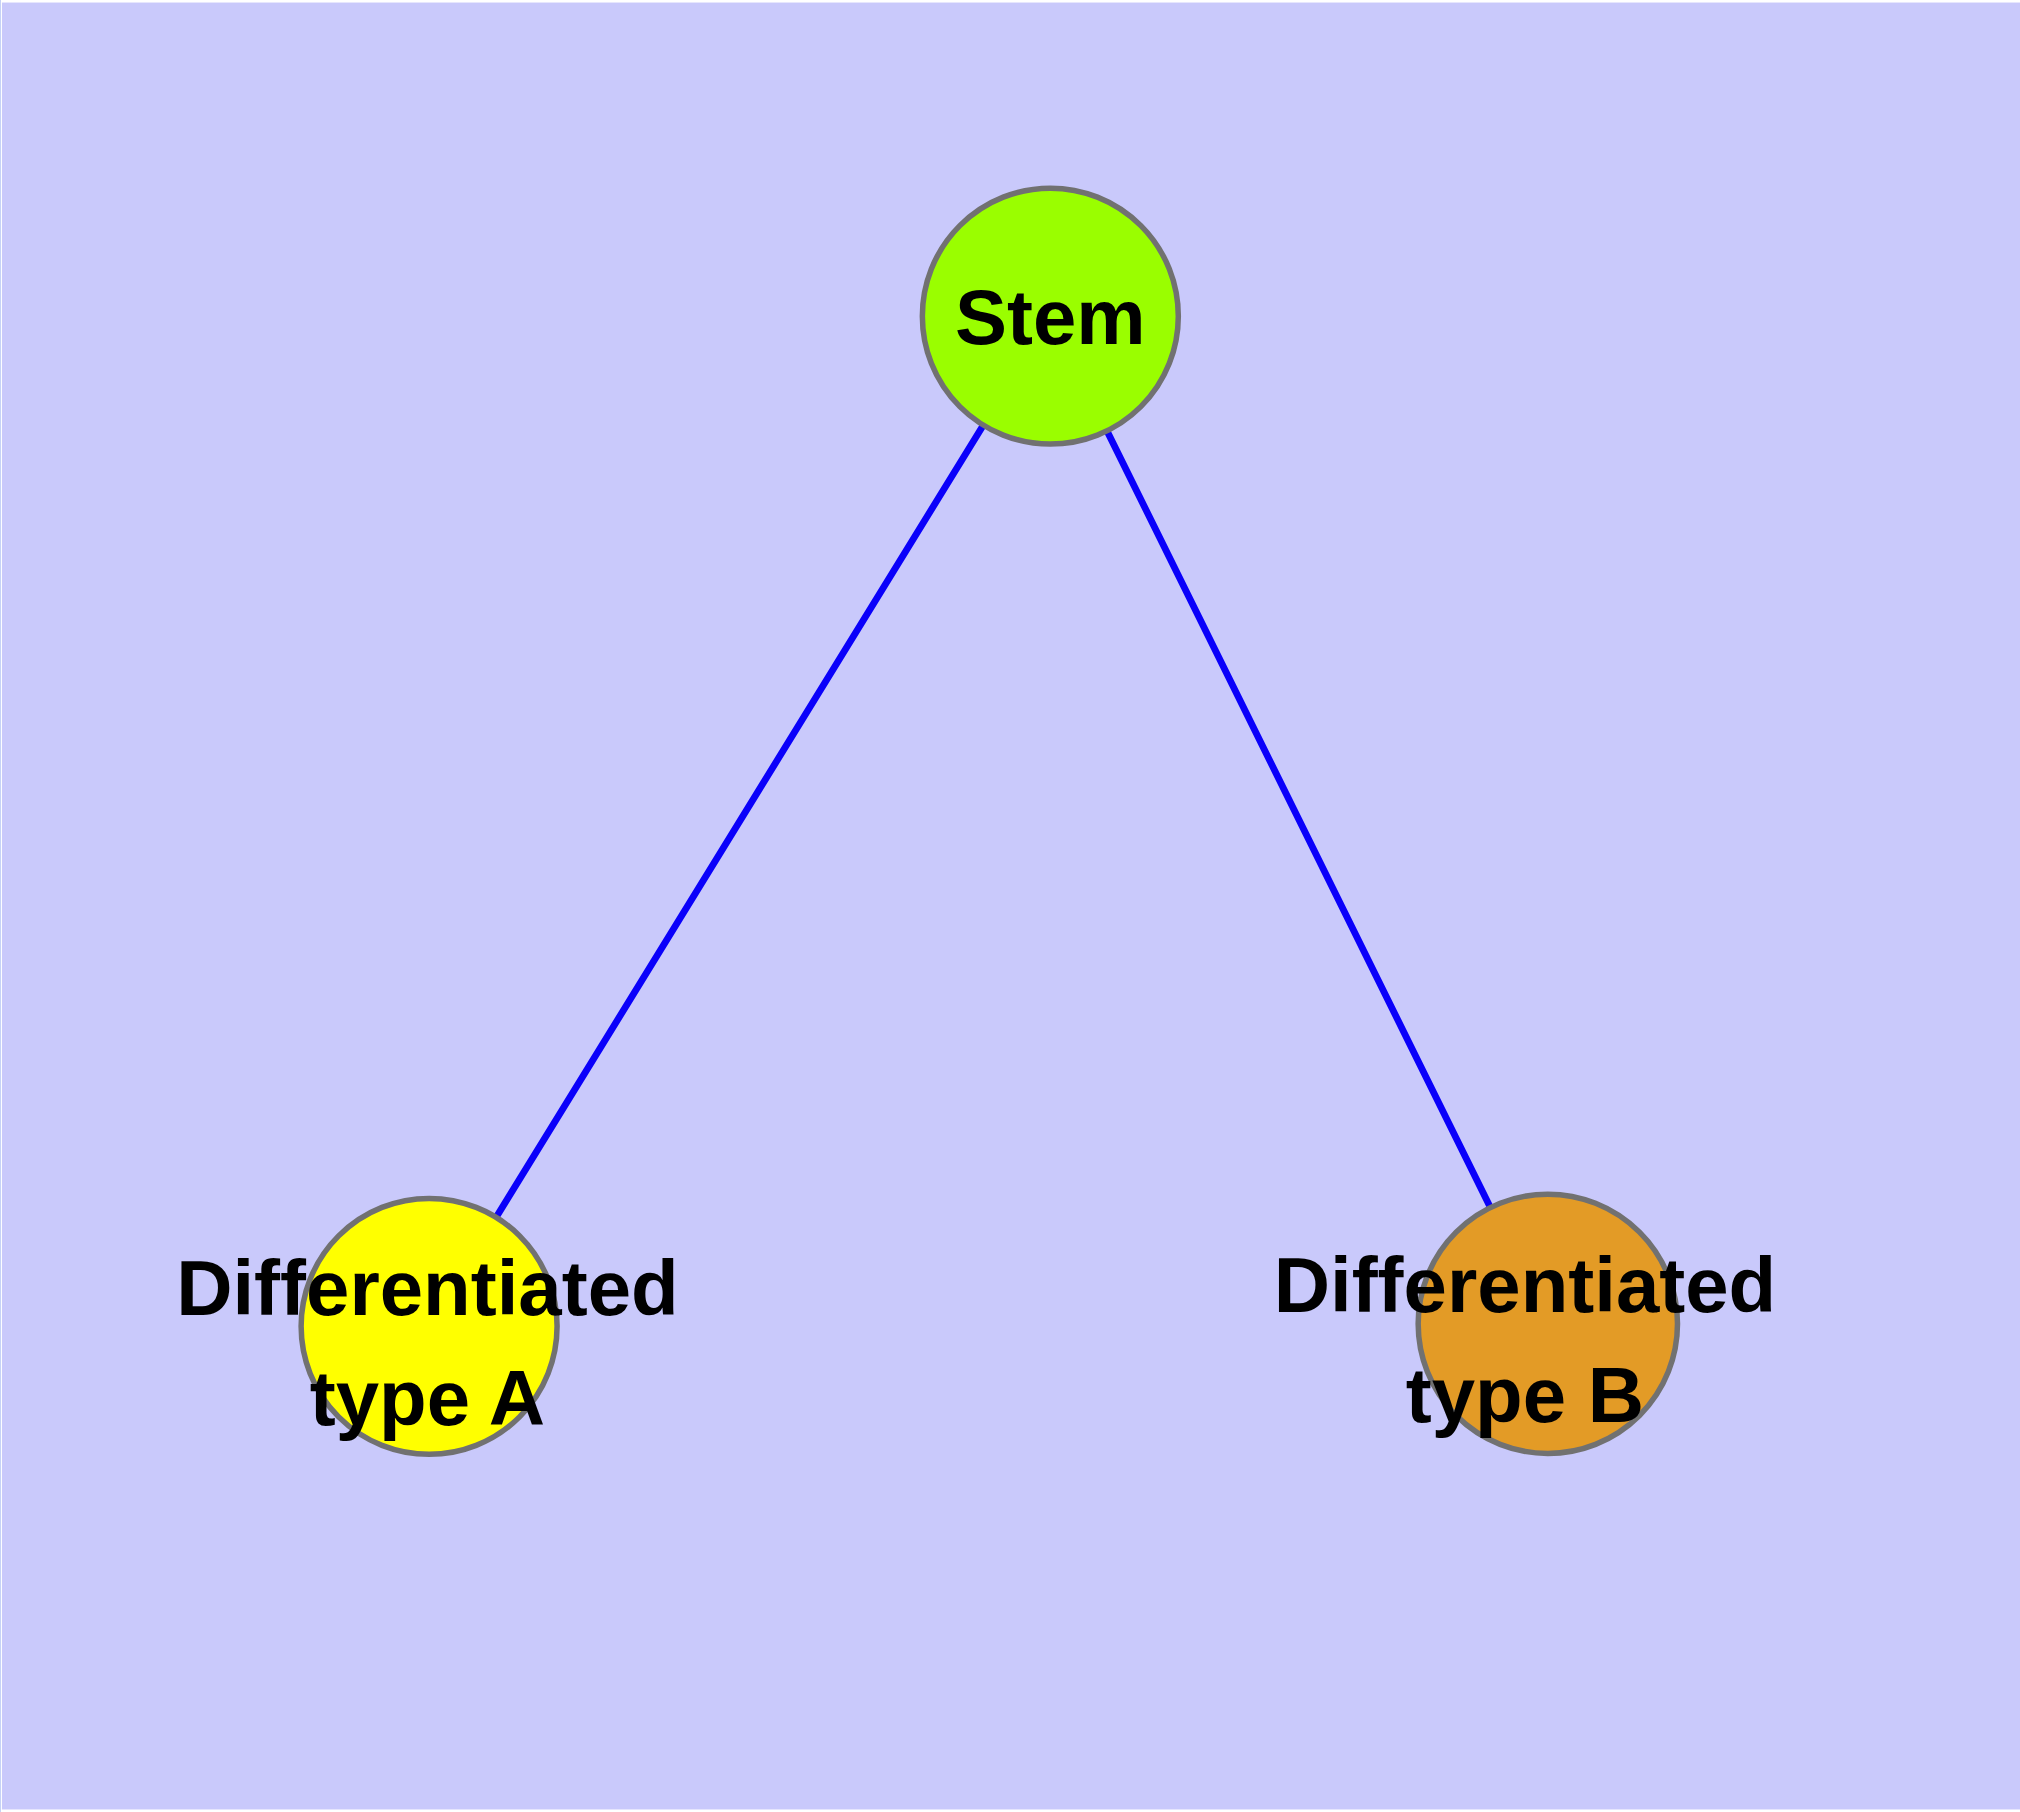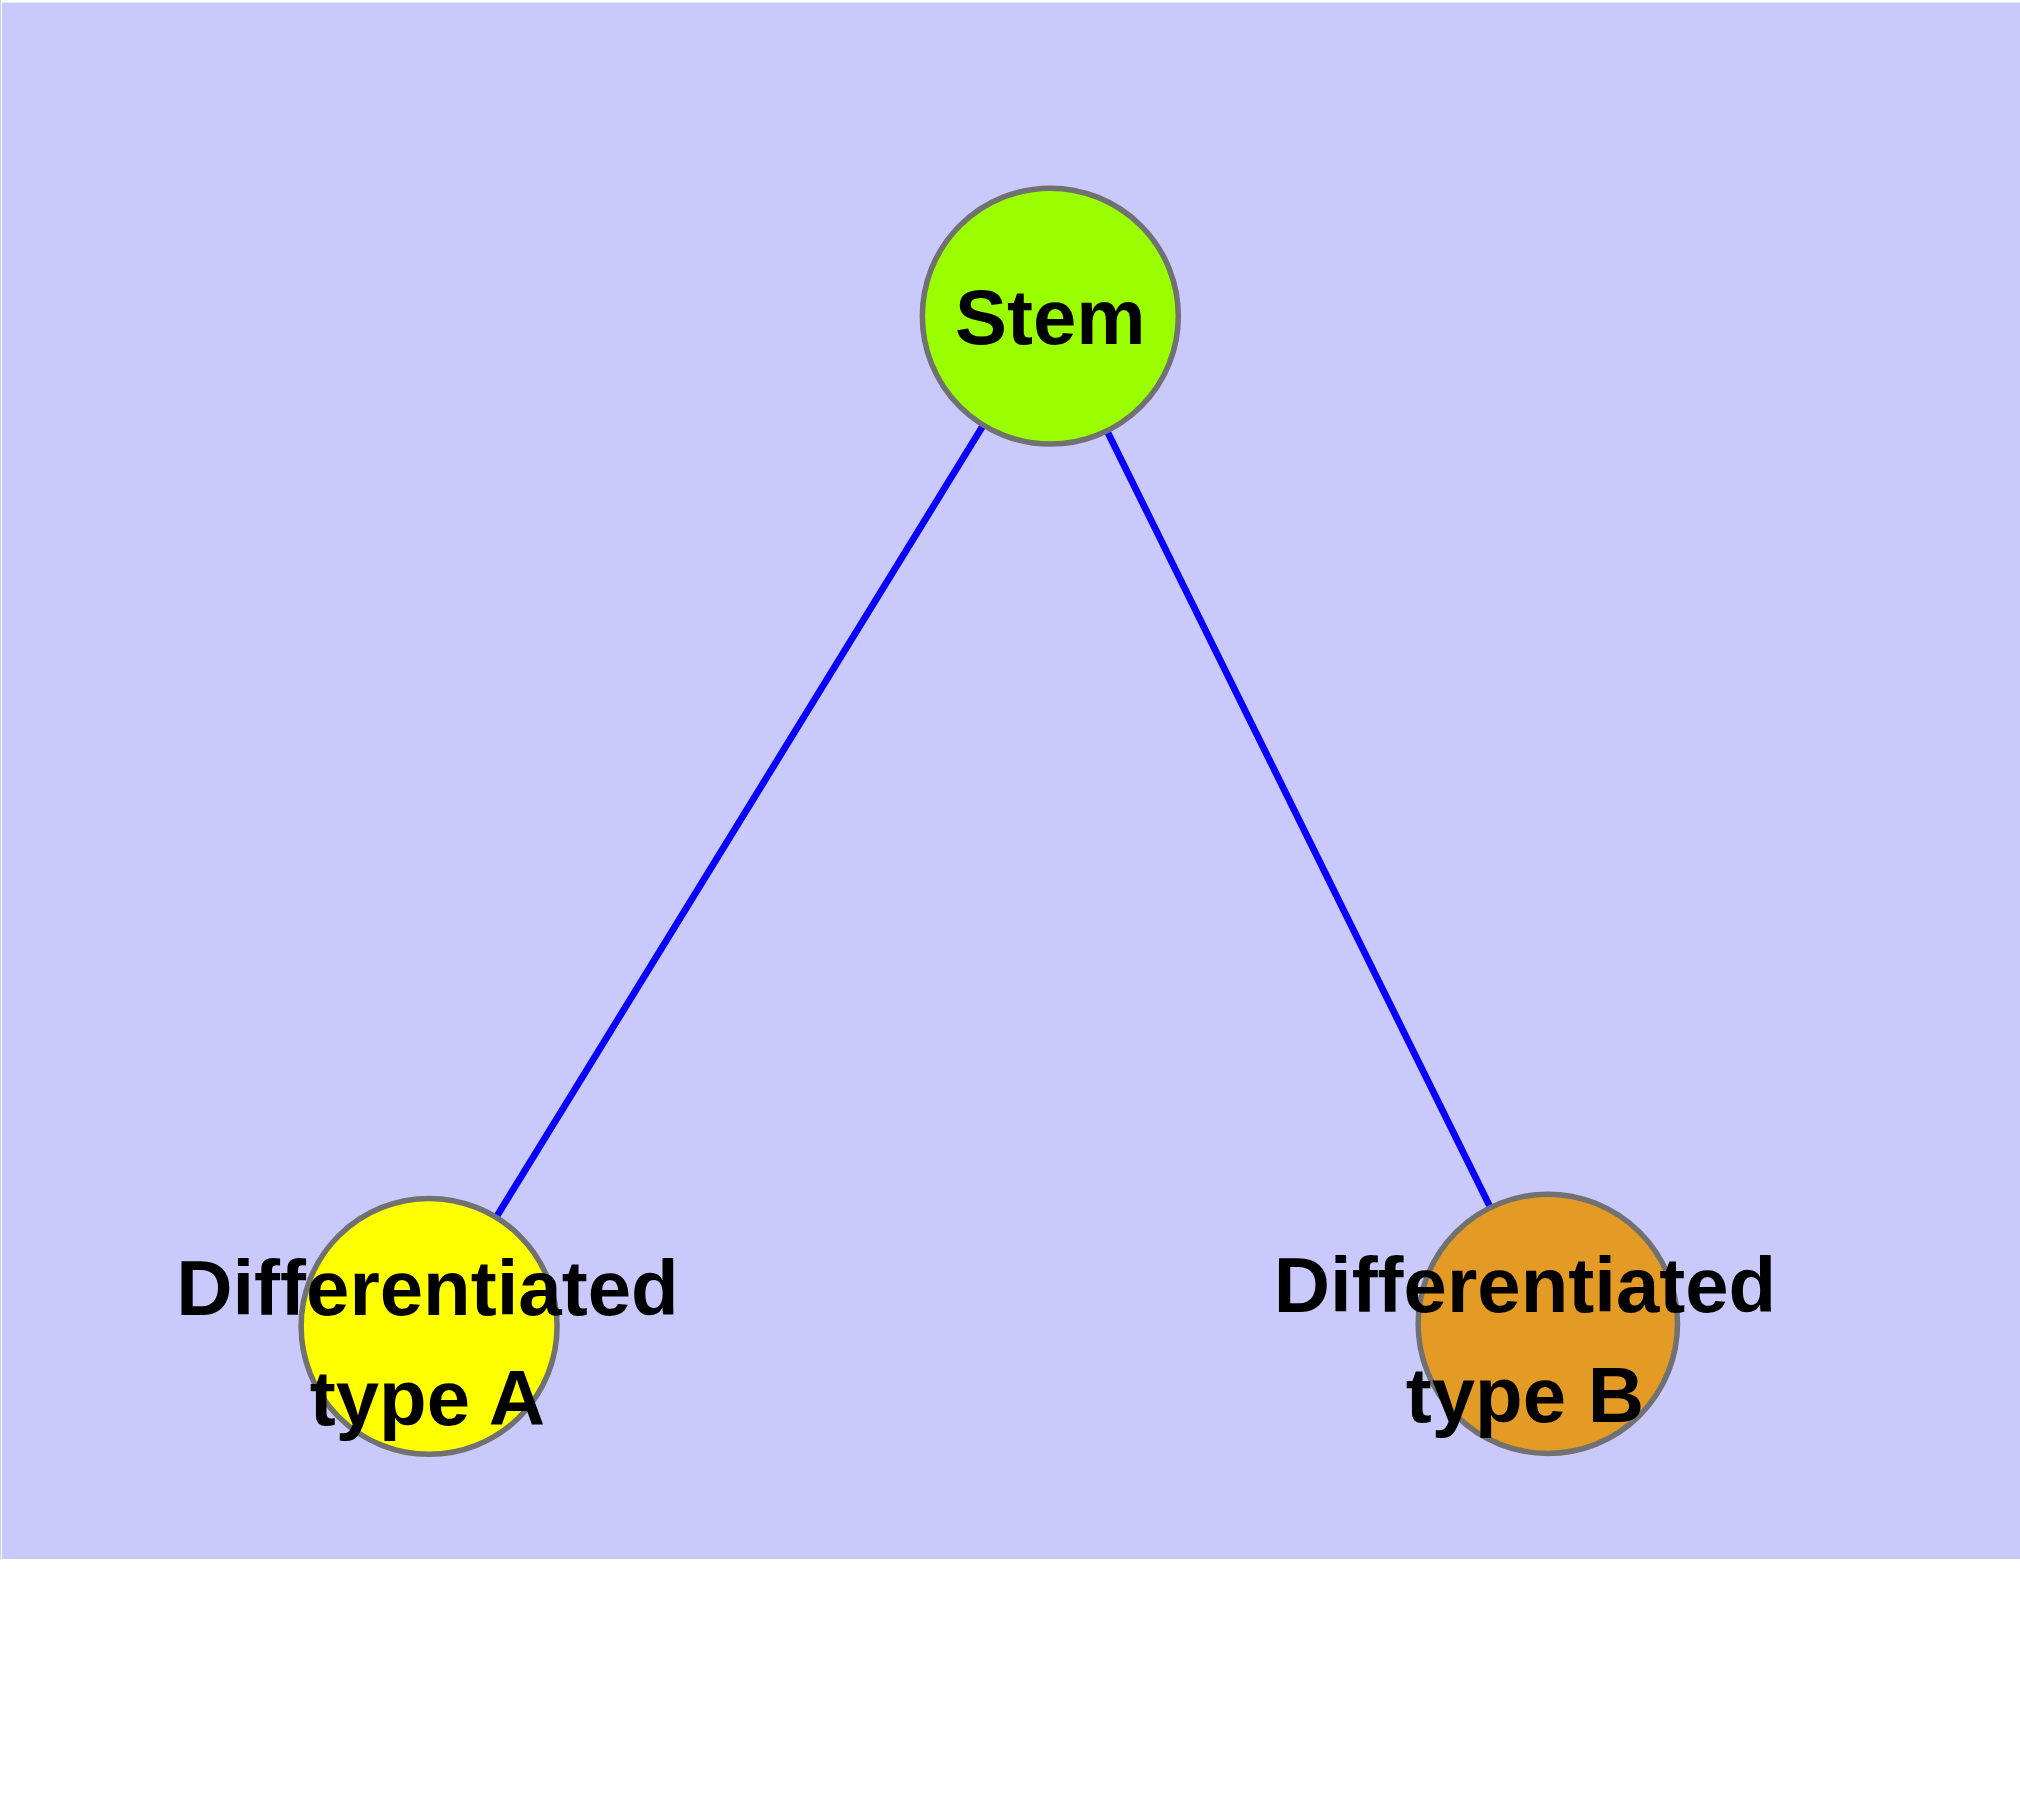--- a/index.html
+++ b/index.html
@@ -2,21 +2,21 @@
 <html style="font-size:13.6px"><head>
 <meta charset="utf-8">
 <style>
   html, body {
     margin: 0;
     padding: 0;
     background: #ffffff;
   }
   .stage {
     width: 2021px;
-    height: 1559px;
+    height: 1812px;
     position: relative;
     background: #1d4ed8;
     overflow: hidden;
   }
   svg.graph {
     display: block;
     width: 2021px;
     height: 1812px;
   }
   .node-label {

